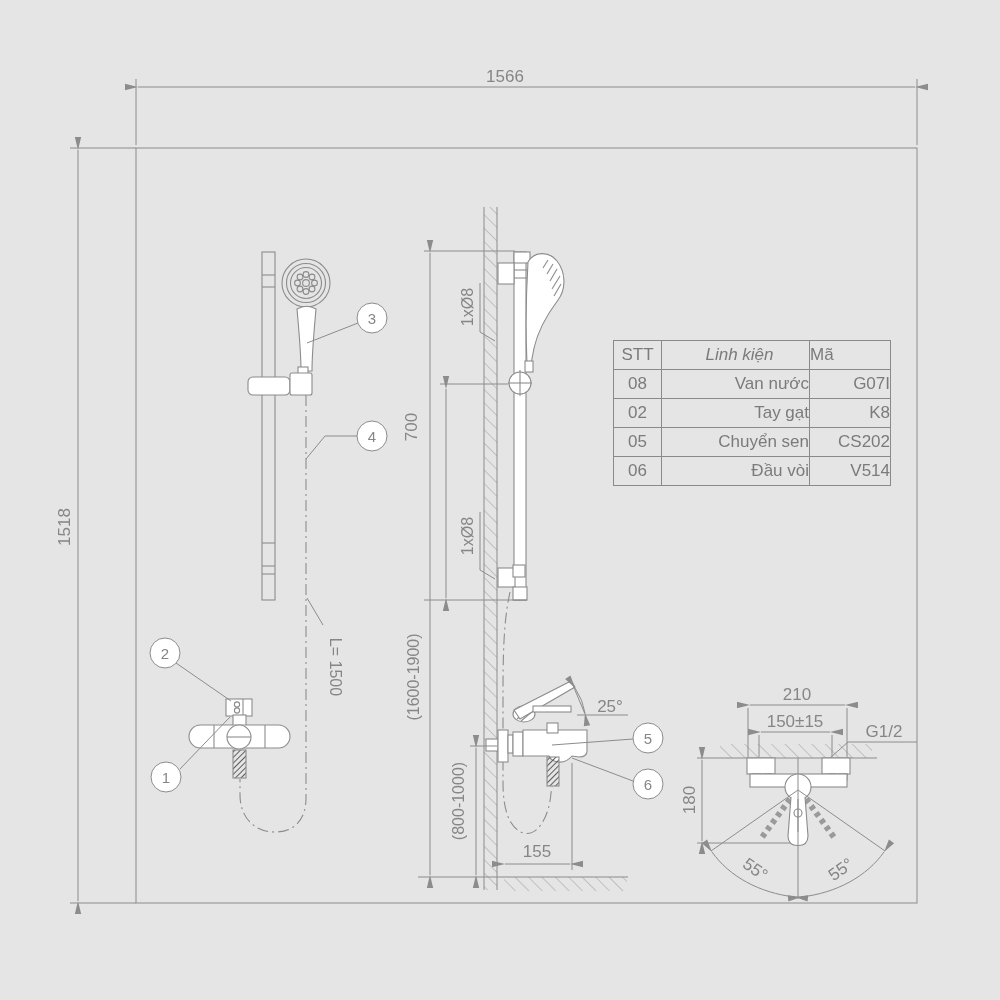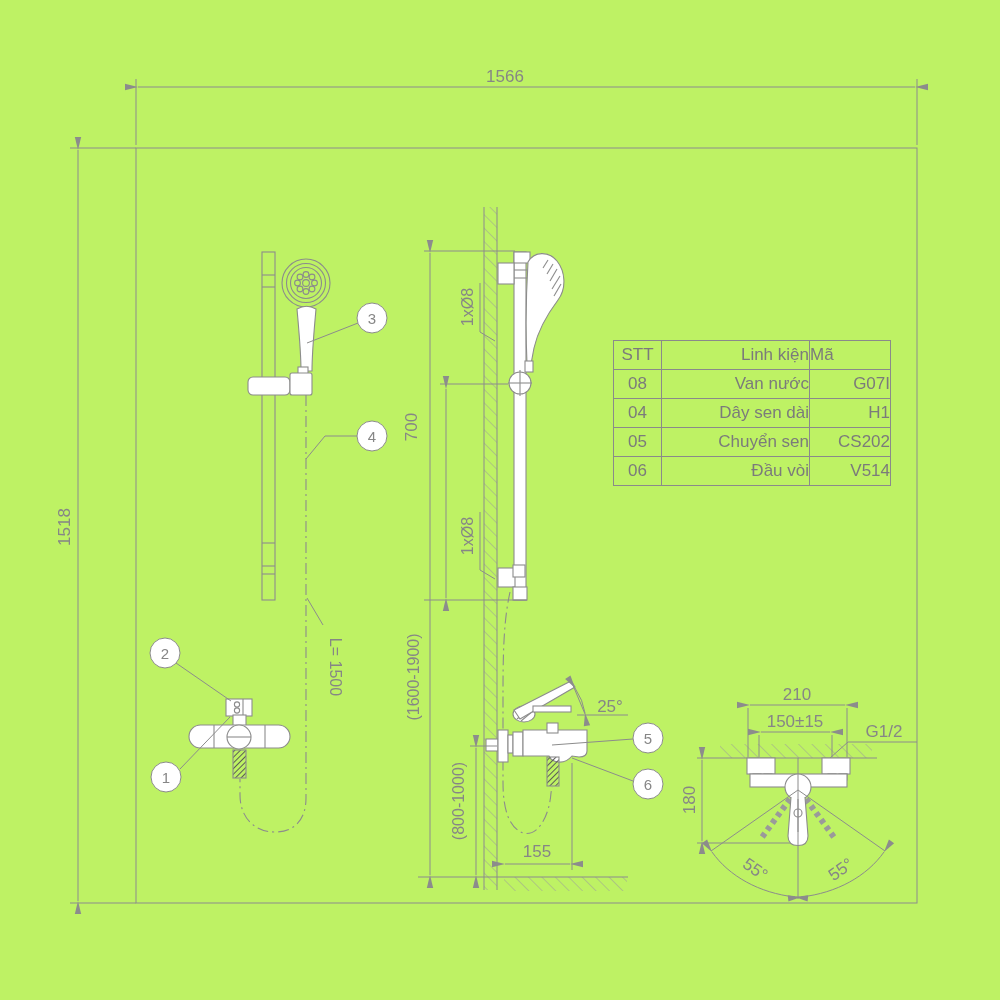--- a/index.html
+++ b/index.html
@@ -1,33 +1,33 @@
 <!DOCTYPE html>
 <html><head>
 <meta charset="utf-8">
 <style>
   html,body{margin:0;padding:0;background:#fff;}
-  #canvas{position:relative;width:1000px;height:1000px;background:#bef264;overflow:hidden;
+  #canvas{position:relative;width:1000px;height:1000px;background:#e5e5e5;overflow:hidden;
           font-family:"Liberation Sans",sans-serif;}
   #drawing{position:absolute;left:0;top:0;}
   svg text{font-family:"Liberation Sans",sans-serif;fill:#868686;}
   .t17{font-size:17px;}
   .t16{font-size:16px;}
   .t15{font-size:15px;}
   .mid{text-anchor:middle;}
   
   #parts-table{position:absolute;left:613px;top:340px;width:266px;border-collapse:collapse;
                table-layout:fixed;color:#7b7b7b;font-size:17px;}
   #parts-table td,#parts-table th{border:1px solid #8a8a8a;font-weight:normal;
                height:28px;padding:0;overflow:hidden;white-space:nowrap;margin-left:16px;}
   #parts-table .c-stt{width:47px;text-align:center;}
   #parts-table .c-name{width:139px;text-align:right;padding-left:8px;}
   #parts-table .c-code{width:80px;text-align:right;padding-left:7px;}
   #parts-table th.c-code{text-align:left;padding-left:0;}
-  #parts-table th.c-name{text-align:right;padding-left:8px;}
+  #parts-table th.c-name{text-align:center;padding-left:8px;font-style:italic;}
 </style>
 </head>
 <body>
 
 <div id="canvas">
 
 <svg id="drawing" width="1000" height="1000" viewBox="0 0 1000 1000">
   <defs>
     <marker id="arw" markerUnits="userSpaceOnUse" markerWidth="16" markerHeight="12" refX="1" refY="6" orient="auto-start-reverse">
       <path d="M1,6 L14,2.8 L14,9.2 Z" fill="#8c8c8c"></path>
@@ -268,23 +268,23 @@
     <th class="c-stt">STT</th>
     <th class="c-name">Linh kiện</th>
     <th class="c-code">Mã</th>
   </tr>
   <tr>
     <td class="c-stt">08</td>
     <td class="c-name">Van nước</td>
     <td class="c-code">G07I</td>
   </tr>
   <tr>
-    <td class="c-stt">04</td>
-    <td class="c-name">Dây sen dài</td>
-    <td class="c-code">H1</td>
+    <td class="c-stt">02</td>
+    <td class="c-name">Tay gạt</td>
+    <td class="c-code">K8</td>
   </tr>
   <tr>
     <td class="c-stt">05</td>
     <td class="c-name">Chuyển sen</td>
     <td class="c-code">CS202</td>
   </tr>
   <tr>
     <td class="c-stt">06</td>
     <td class="c-name">Đầu vòi</td>
     <td class="c-code">V514</td>

